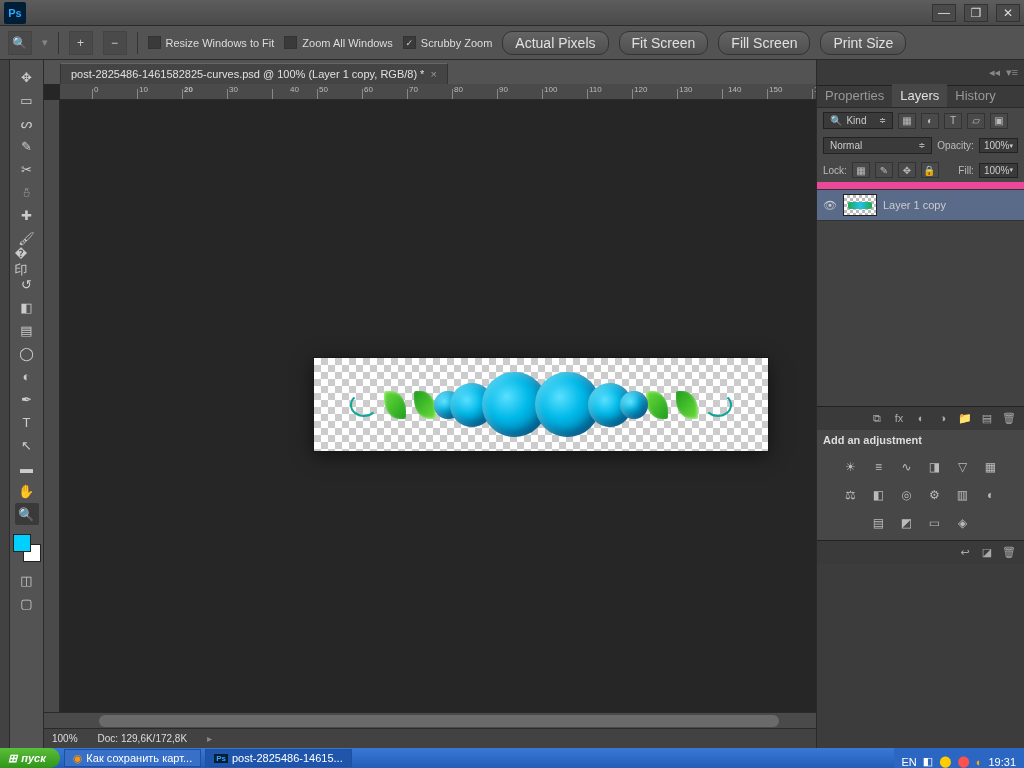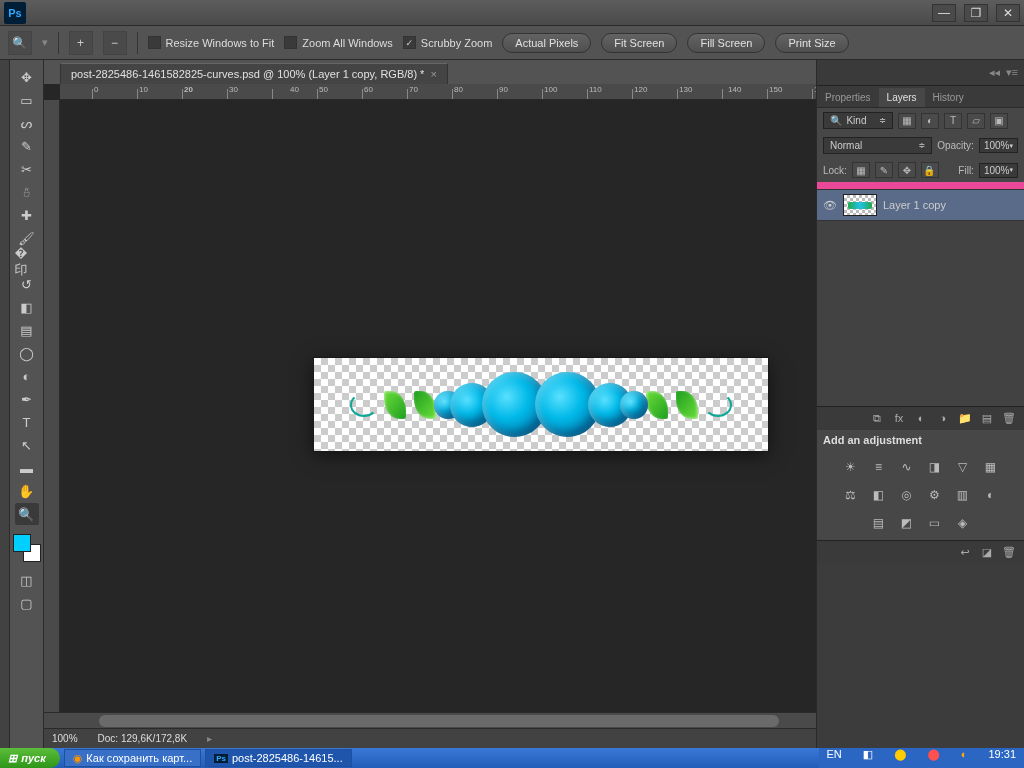--- a/index.html
+++ b/index.html
@@ -7,21 +7,21 @@
 .titlebar { height: 26px; background: linear-gradient(#5d5d5d,#4a4a4a); display: flex; align-items: center; padding: 0 4px; border-bottom: 1px solid #2a2a2a; }
 .ps-logo { width: 22px; height: 22px; background: #001e36; color: #31a8ff; display: flex; align-items: center; justify-content: center; font-weight: bold; font-size: 11px; border-radius: 2px; margin-right: 10px; }
 .menu { display: flex; gap: 4px; }
 .menu-item { padding: 3px 9px; cursor: pointer; color: #e8e8e8; }
 .win-controls { margin-left: auto; display: flex; gap: 8px; }
 .win-btn { width: 24px; height: 18px; background: #4a4a4a; border: 1px solid #333; color: #ddd; display: flex; align-items: center; justify-content: center; font-size: 12px; cursor: pointer; }
 .options-bar { height: 34px; background: #535353; border-bottom: 1px solid #2a2a2a; display: flex; align-items: center; padding: 0 8px; gap: 10px; }
 .opt-ico { width: 24px; height: 24px; display: flex; align-items: center; justify-content: center; border: 1px solid #444; background: #4a4a4a; color: #ccc; font-size: 12px; }
 .chk { display: flex; align-items: center; gap: 5px; color: #ddd; }
 .chk-box { width: 13px; height: 13px; border: 1px solid #333; background: #3a3a3a; display: flex; align-items: center; justify-content: center; font-size: 9px; color: #ccc; }
-.opt-btn { padding: 3px 12px; background: linear-gradient(#636363,#4f4f4f); border: 1px solid #333; border-radius: 10px; color: #e0e0e0; font-size: 11px; cursor: pointer; }
+.opt-btn { padding: 3px 12px; background: linear-gradient(#636363,#4f4f4f); border: 1px solid #333; border-radius: 10px; color: #e0e0e0; font-size: 14px; cursor: pointer; }
 .workspace { display: flex; height: 688px; }
 .toolbox { width: 34px; background: #535353; border-right: 1px solid #2a2a2a; display: flex; flex-direction: column; align-items: center; padding-top: 6px; gap: 1px; }
 .tool { width: 24px; height: 22px; display: flex; align-items: center; justify-content: center; color: #ccc; font-size: 13px; cursor: pointer; border-radius: 2px; }
 .tool.active { background: #3a3a3a; }
 .swatches { margin-top: 8px; position: relative; width: 28px; height: 28px; }
 .sw-fg { position: absolute; width: 18px; height: 18px; background: #00d0ff; border: 1px solid #222; top: 0; left: 0; }
 .sw-bg { position: absolute; width: 18px; height: 18px; background: #fff; border: 1px solid #222; bottom: 0; right: 0; }
 .canvas-area { flex: 1; background: #262626; display: flex; flex-direction: column; position: relative; }
 .doc-tab { height: 24px; background: #535353; display: flex; align-items: flex-end; padding-left: 16px; }
 .tab { background: #444; padding: 4px 10px; border-top: 1px solid #666; border-left: 1px solid #333; border-right: 1px solid #333; color: #e0e0e0; font-size: 11px; display: flex; align-items: center; gap: 6px; }
@@ -36,21 +36,21 @@
 .rose { width: 65px; height: 65px; background: radial-gradient(circle at 38% 38%, #5ae0ff 0%, #00b9e8 38%, #0088bb 75%); border-radius: 50%; margin: 0 -6px; position: relative; box-shadow: inset 3px 3px 8px rgba(255,255,255,.35), inset -5px -5px 10px rgba(0,50,90,.55); }
 .rose.sm { width: 44px; height:44px; }
 .rose.xs { width: 28px; height:28px; }
 .leaf { width: 22px; height: 28px; background: linear-gradient(130deg,#6bde3a,#1f9e1f); border-radius: 2px 70% 2px 70%; margin: 0 4px; box-shadow: inset 1px 1px 3px rgba(255,255,255,.5); }
 .vine { width: 28px; height: 24px; border: 2px solid #0fa898; border-radius: 50%; border-right-color: transparent; border-top-color: transparent; margin: 0 2px; }
 .status { height: 20px; background: #424242; border-top: 1px solid #2a2a2a; display: flex; align-items: center; padding: 0 8px; gap: 20px; color: #ddd; font-size: 10px; }
 .scroll-h { height: 16px; background: #4a4a4a; border-top: 1px solid #2a2a2a; position: relative; }
 .sb-thumb { position: absolute; left: 55px; width: 680px; height: 12px; top: 2px; background: #6a6a6a; border-radius: 6px; }
 .panels { width: 208px; background: #474747; border-left: 1px solid #2a2a2a; display: flex; flex-direction: column; }
 .panel-tabs { display: flex; background: #3a3a3a; height: 22px; align-items: flex-end; border-bottom: 1px solid #2a2a2a; }
-.ptab { padding: 4px 8px; color: #999; font-size: 10px; cursor: pointer; }
+.ptab { padding: 4px 8px; color: #999; font-size: 13px; cursor: pointer; }
 .ptab.active { background: #474747; color: #e0e0e0; }
 .panel-row { display: flex; align-items: center; padding: 4px 6px; gap: 5px; }
 .drop { background: #3a3a3a; border: 1px solid #222; padding: 2px 6px; display: flex; align-items: center; gap: 4px; flex: 1; min-width: 0; font-size: 10px; }
 .drop .arr { margin-left: auto; font-size: 8px; }
 .mini-ico { width: 18px; height: 16px; border: 1px solid #333; background: #4a4a4a; display: flex; align-items: center; justify-content: center; font-size: 10px; color: #bbb; }
 .panel-lbl { color: #bbb; font-size: 10px; }
 .val-box { background: #3a3a3a; border: 1px solid #222; padding: 1px 4px; font-size: 10px; min-width: 36px; display: flex; align-items: center; justify-content: space-between; }
 .layer-row { display: flex; align-items: center; padding: 4px 6px; gap: 6px; background: #5a6b8a; border-top: 1px solid #333; border-bottom: 1px solid #333; }
 .eye { width: 14px; text-align: center; }
 .thumb { width: 34px; height: 22px; background: repeating-conic-gradient(#bbb 0 25%, #fff 0 50%); background-size: 6px 6px; border: 1px solid #222; position: relative; }
@@ -58,21 +58,21 @@
 .layer-fill { flex: 1; }
 .panel-footer { height: 24px; background: #3a3a3a; border-top: 1px solid #222; display: flex; align-items: center; justify-content: flex-end; gap: 4px; padding: 0 6px; }
 .pf-ico { width: 18px; height: 18px; display: flex; align-items: center; justify-content: center; color: #aaa; font-size: 11px; cursor: pointer; }
 .adj-grid { display: flex; flex-wrap: wrap; gap: 10px; padding: 8px 14px; justify-content: center; }
 .adj-ico { width: 18px; height: 18px; display: flex; align-items: center; justify-content: center; color: #bbb; font-size: 12px; cursor: pointer; }
 .spacer { flex: 1; }
 .taskbar { height: 20px; background: linear-gradient(#3a78d6,#225db8); display: flex; align-items: center; font-size: 11px; color: #fff; }
 .start { height: 20px; padding: 0 14px 0 8px; background: linear-gradient(#5cbe3a,#2e9619); border-radius: 0 10px 10px 0; display: flex; align-items: center; gap: 4px; font-style: italic; font-weight: bold; }
 .tb-item { height: 18px; margin-left: 4px; padding: 0 8px; background: #3870c8; border: 1px solid #1f4f9e; display: flex; align-items: center; gap: 4px; max-width: 160px; overflow: hidden; white-space: nowrap; }
 .tb-item.active { background: #1f56ab; }
-.tray { margin-left: auto; padding: 0 8px; display: flex; align-items: flex-start; gap: 21px; background: #2b67c2; height: 20px; }
+.tray { margin-left: auto; padding: 0 8px; display: flex; align-items: flex-end; gap: 6px; background: #2b67c2; height: 20px; }
 .narrow-strip { width: 10px; background: #424242; border-right: 1px solid #2a2a2a; }
 </style>
 </head>
 <body>
 
 <div class="titlebar">
   <div class="ps-logo">Ps</div>
   <div class="win-controls">
     <div class="win-btn">—</div>
     <div class="win-btn">❐</div>

